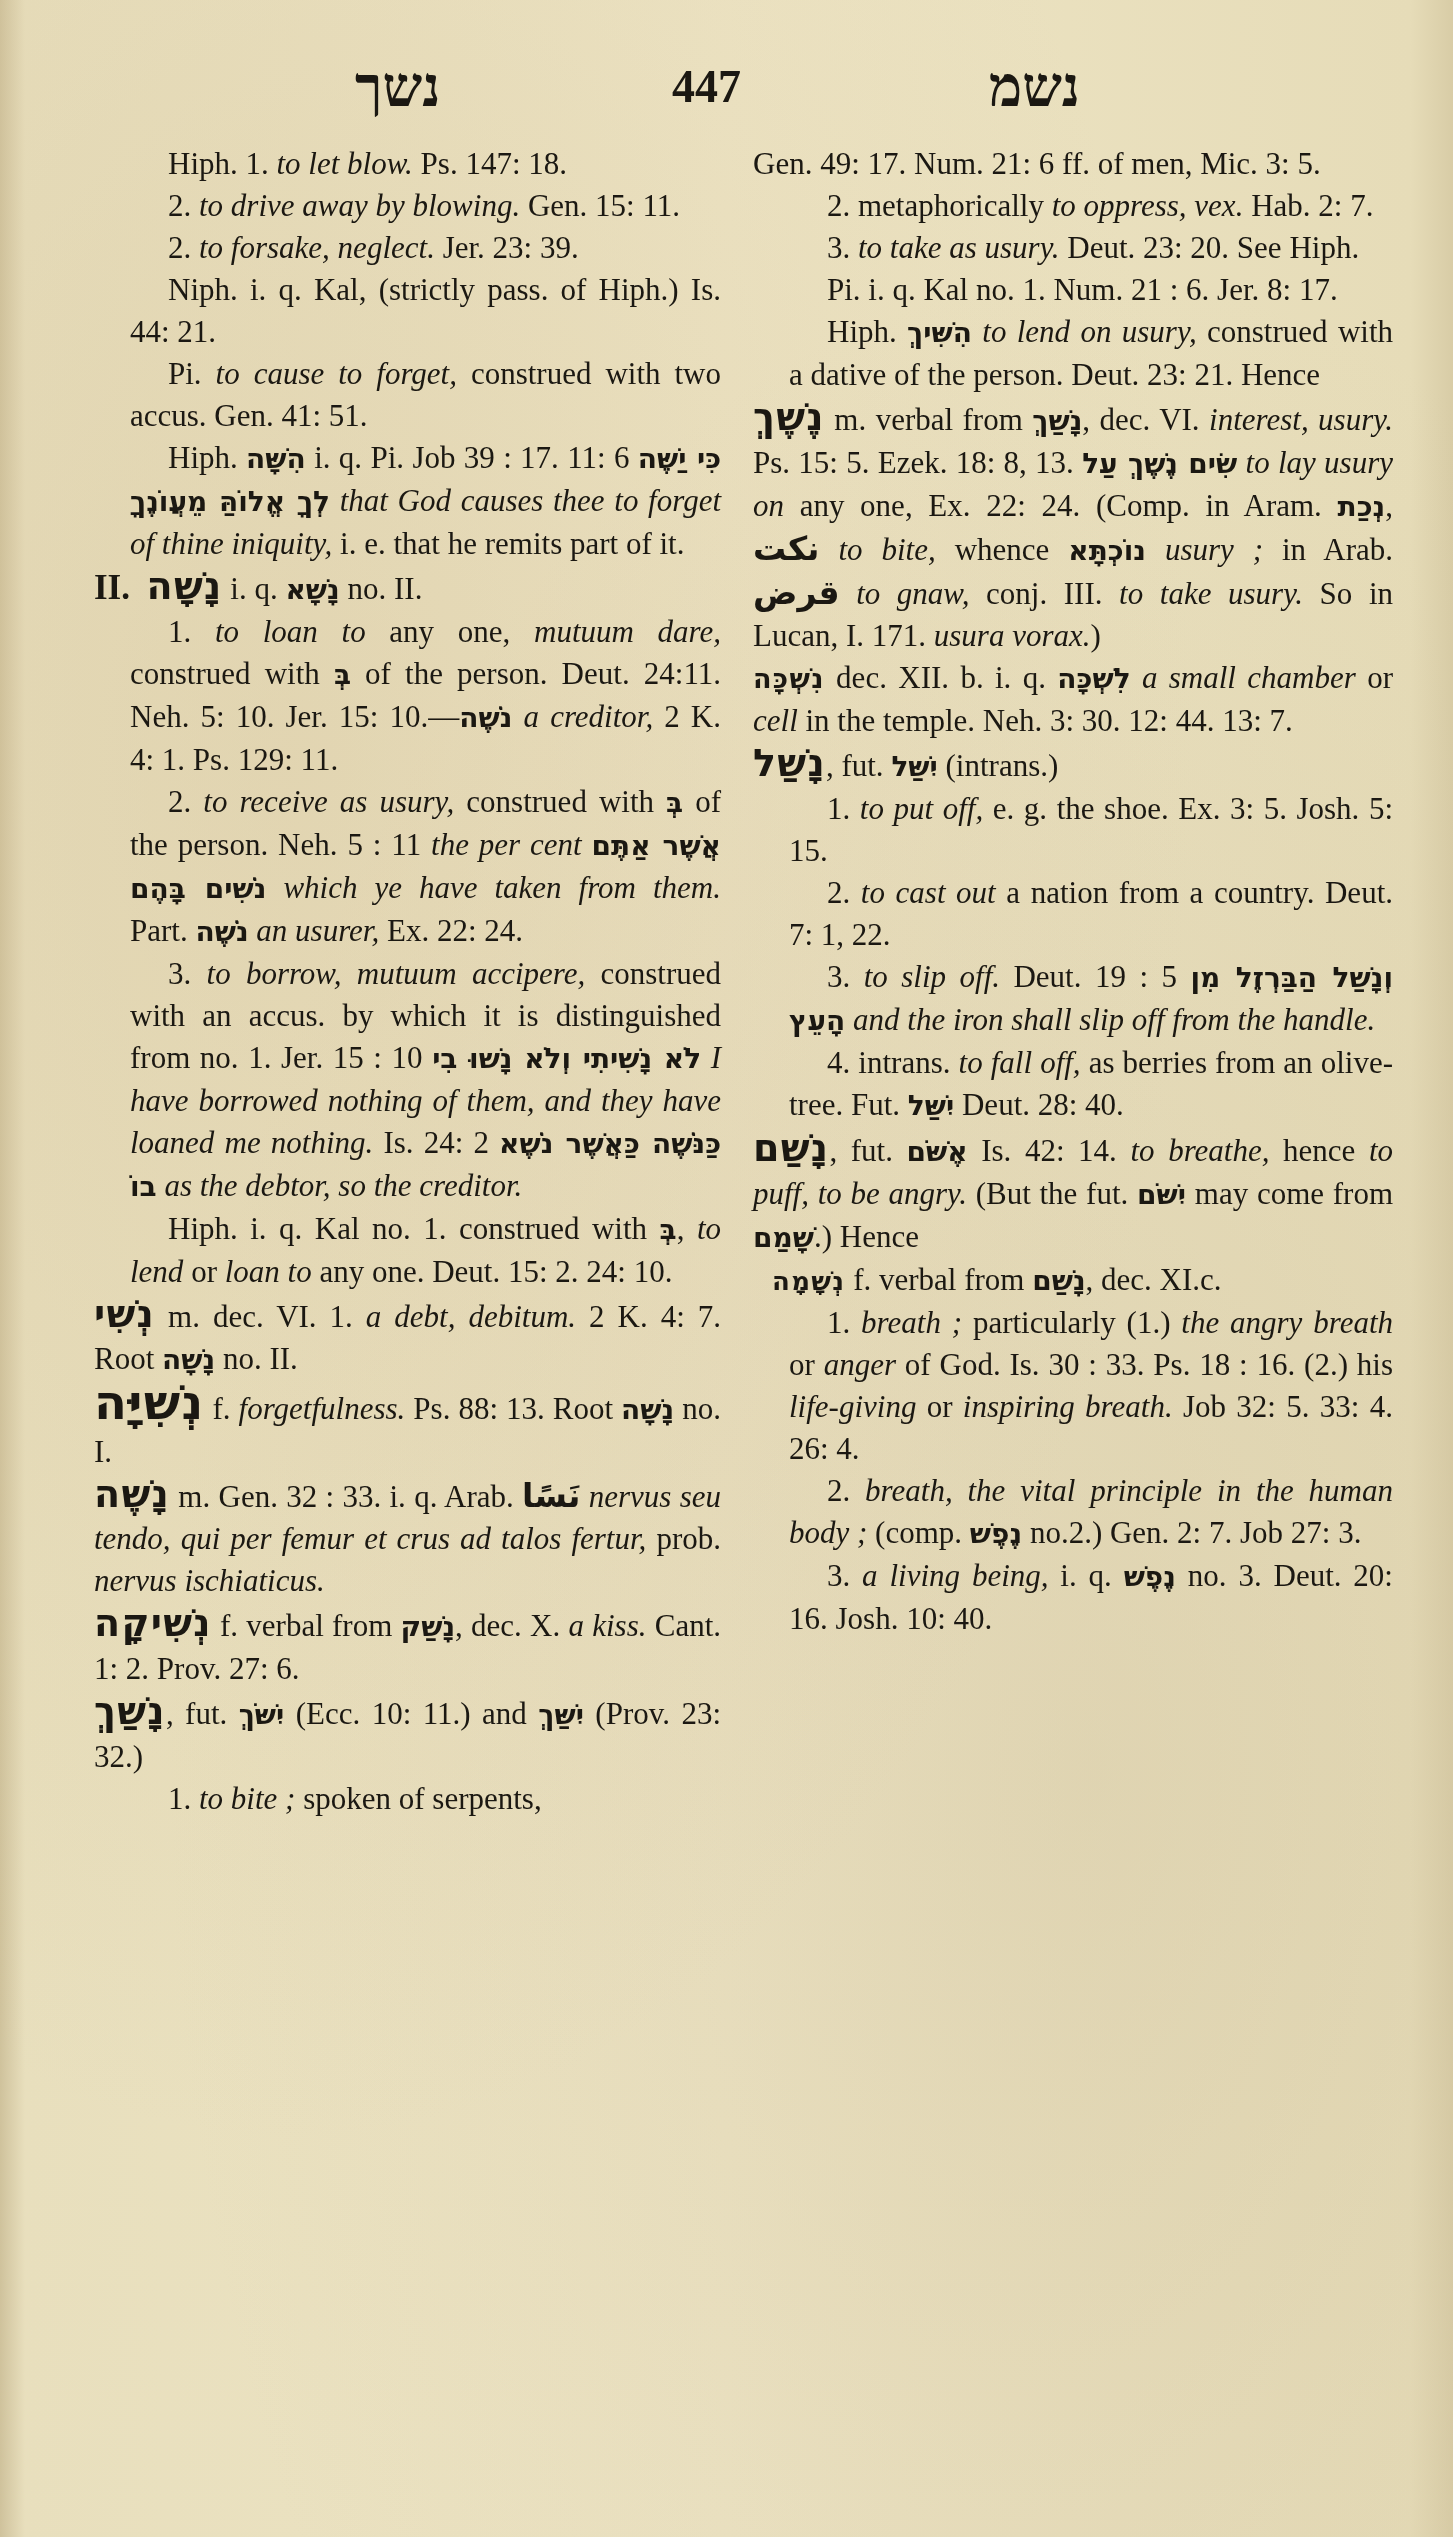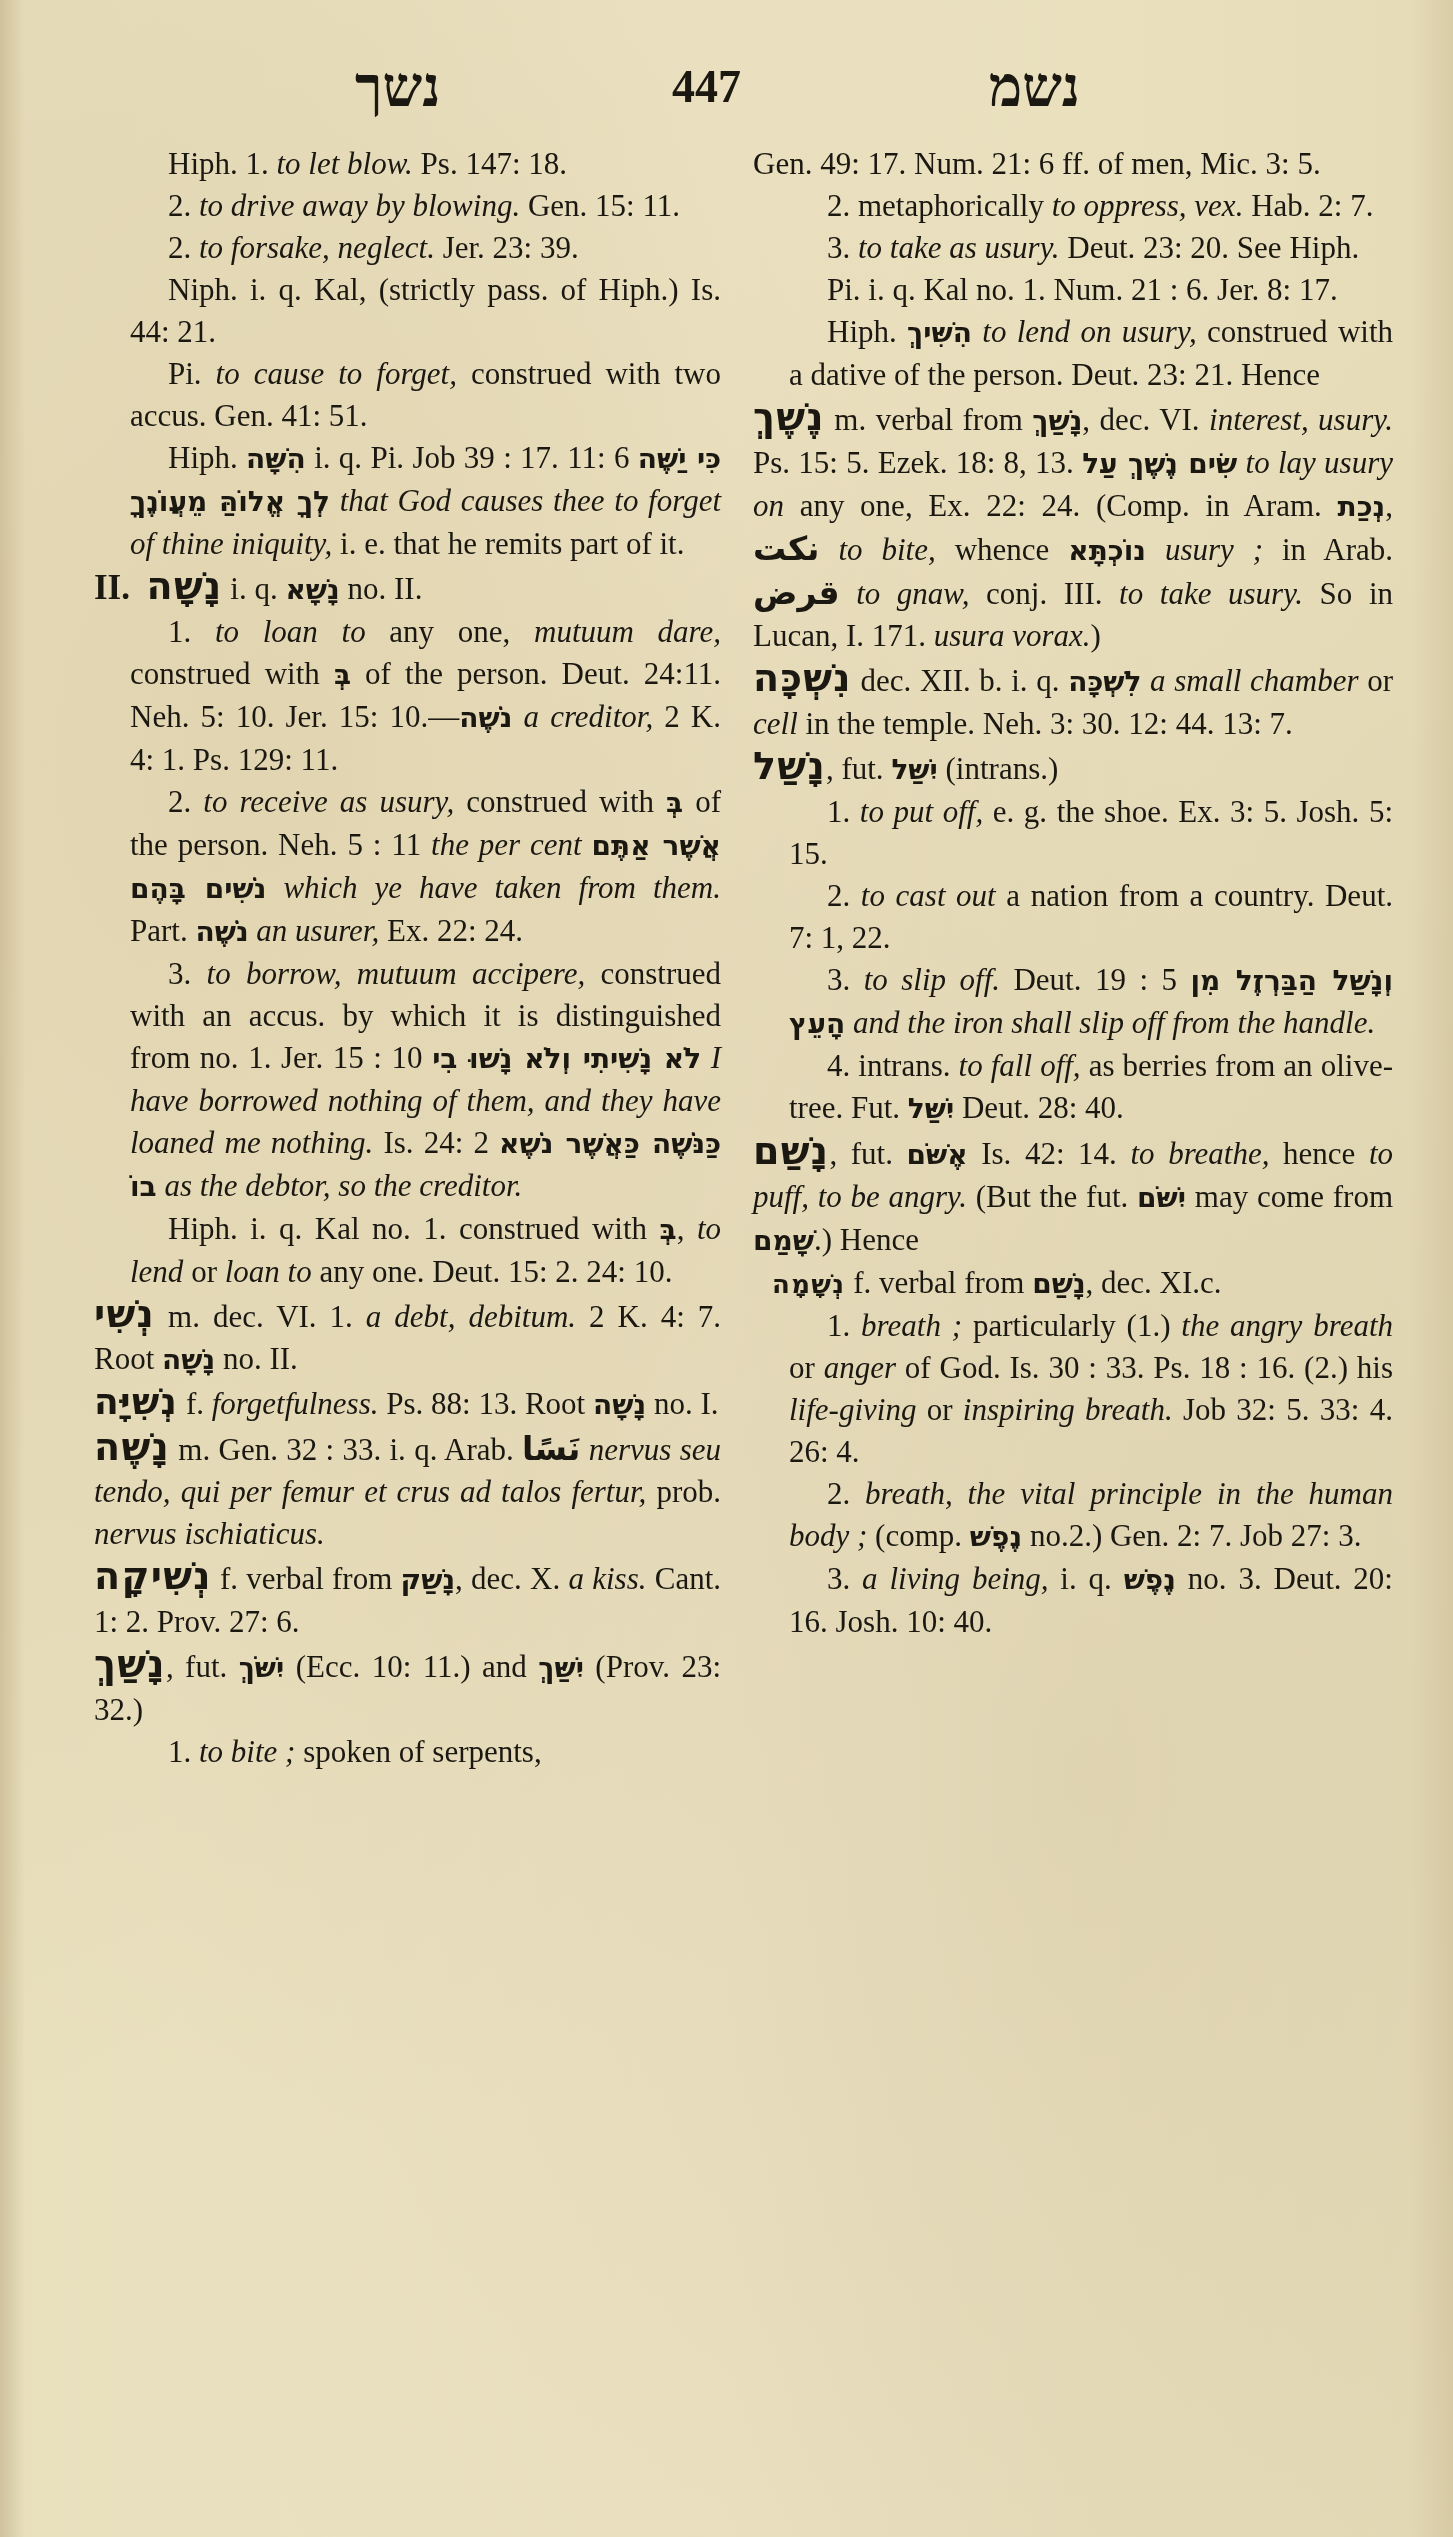--- a/index.html
+++ b/index.html
@@ -104,34 +104,34 @@
       <div class="para indent"><span class="seg">2. </span><span class="seg it">to forsake, neglect.</span><span class="seg"> Jer. 23: 39.</span></div>
       <div class="para indent"><span class="seg">Niph. i. q. Kal, (strictly pass. of Hiph.) Is. 44: 21.</span></div>
       <div class="para indent"><span class="seg">Pi. </span><span class="seg it">to cause to forget,</span><span class="seg"> construed with two accus. Gen. 41: 51.</span></div>
       <div class="para indent"><span class="seg">Hiph. </span><span class="seg heb">הִשָּׁה</span><span class="seg"> i. q. Pi. Job 39 : 17. 11: 6 </span><span class="seg heb">כִּי יַשֶּׁה לְךָ אֱלוֹהַּ מֵעֲוֹנֶךָ</span><span class="seg it"> that God causes thee to forget of thine iniquity,</span><span class="seg"> i. e. that he remits part of it.</span></div>
       <div class="para"><span class="roman">II.</span><span class="entry-head heb" style="font-size: 38px;">נָשָׁה</span><span class="seg"> i. q. </span><span class="seg heb">נָשָׁא</span><span class="seg"> no. II.</span></div>
       <div class="para indent"><span class="seg">1. </span><span class="seg it">to loan to</span><span class="seg"> any one, </span><span class="seg it">mutuum dare,</span><span class="seg"> construed with </span><span class="seg heb">בְּ</span><span class="seg"> of the person. Deut. 24:11. Neh. 5: 10. Jer. 15: 10.—</span><span class="seg heb">נֹשֶׁה</span><span class="seg"> </span><span class="seg it">a creditor,</span><span class="seg"> 2 K. 4: 1. Ps. 129: 11.</span></div>
       <div class="para indent"><span class="seg">2. </span><span class="seg it">to receive as usury,</span><span class="seg"> construed with </span><span class="seg heb">בְּ</span><span class="seg"> of the person. Neh. 5 : 11 </span><span class="seg it">the per cent</span><span class="seg"> </span><span class="seg heb">אֲשֶׁר אַתֶּם נֹשִׁים בָּהֶם</span><span class="seg it"> which ye have taken from them.</span><span class="seg"> Part. </span><span class="seg heb">נֹשֶׁה</span><span class="seg"> </span><span class="seg it">an usurer,</span><span class="seg"> Ex. 22: 24.</span></div>
       <div class="para indent"><span class="seg">3. </span><span class="seg it">to borrow, mutuum accipere,</span><span class="seg"> construed with an accus. by which it is distinguished from no. 1. Jer. 15 : 10 </span><span class="seg heb">לֹא נָשִׁיתִי וְלֹא נָשׁוּ בִי</span><span class="seg it"> I have borrowed nothing of them, and they have loaned me nothing.</span><span class="seg"> Is. 24: 2 </span><span class="seg heb">כַּנֹּשֶׁה כַּאֲשֶׁר נֹשֶׁא בוֹ</span><span class="seg it"> as the debtor, so the creditor.</span></div>
       <div class="para indent"><span class="seg">Hiph. i. q. Kal no. 1. construed with </span><span class="seg heb">בְּ</span><span class="seg">, </span><span class="seg it">to lend</span><span class="seg"> or </span><span class="seg it">loan to</span><span class="seg"> any one. Deut. 15: 2. 24: 10.</span></div>
       <div class="para"><span class="entry-head heb" style="font-size: 38px;">נְשִׁי</span><span class="seg"> m. dec. VI. 1. </span><span class="seg it">a debt, debitum.</span><span class="seg"> 2 K. 4: 7. Root </span><span class="seg heb">נָשָׁה</span><span class="seg"> no. II.</span></div>
-      <div class="para"><span class="entry-head heb" style="font-size: 36px;">נְשִׁיָּה</span><span class="seg"> f. </span><span class="seg it">forgetfulness.</span><span class="seg"> Ps. 88: 13. Root </span><span class="seg heb">נָשָׁה</span><span class="seg"> no. I.</span></div>
+      <div class="para"><span class="entry-head heb" style="font-size: 48px;">נְשִׁיָּה</span><span class="seg"> f. </span><span class="seg it">forgetfulness.</span><span class="seg"> Ps. 88: 13. Root </span><span class="seg heb">נָשָׁה</span><span class="seg"> no. I.</span></div>
       <div class="para"><span class="entry-head heb" style="font-size: 38px;">נָשֶׁה</span><span class="seg"> m. Gen. 32 : 33. i. q. Arab. </span><span class="seg arab">نَسًا</span><span class="seg it"> nervus seu tendo, qui per femur et crus ad talos fertur,</span><span class="seg"> prob. </span><span class="seg it">nervus ischiaticus.</span></div>
       <div class="para"><span class="entry-head heb" style="font-size: 38px;">נְשִׁיקָה</span><span class="seg"> f. verbal from </span><span class="seg heb">נָשַׁק</span><span class="seg">, dec. X. </span><span class="seg it">a kiss.</span><span class="seg"> Cant. 1: 2. Prov. 27: 6.</span></div>
       <div class="para"><span class="entry-head heb" style="font-size: 38px;">נָשַׁךְ</span><span class="seg">, fut. </span><span class="seg heb">יִשֹּׁךְ</span><span class="seg"> (Ecc. 10: 11.) and </span><span class="seg heb">יִשַּׁךְ</span><span class="seg"> (Prov. 23: 32.)</span></div>
       <div class="para indent"><span class="seg">1. </span><span class="seg it">to bite ;</span><span class="seg"> spoken of serpents,</span></div>
     </div>
   <div class="column col-right" id="col-right">
       <div class="para"><span class="seg">Gen. 49: 17. Num. 21: 6 ff. of men, Mic. 3: 5.</span></div>
       <div class="para indent"><span class="seg">2. metaphorically </span><span class="seg it">to oppress, vex.</span><span class="seg"> Hab. 2: 7.</span></div>
       <div class="para indent"><span class="seg">3. </span><span class="seg it">to take as usury.</span><span class="seg"> Deut. 23: 20. See Hiph.</span></div>
       <div class="para indent"><span class="seg">Pi. i. q. Kal no. 1. Num. 21 : 6. Jer. 8: 17.</span></div>
       <div class="para indent"><span class="seg">Hiph. </span><span class="seg heb">הִשִּׁיךְ</span><span class="seg"> </span><span class="seg it">to lend on usury,</span><span class="seg"> construed with a dative of the person. Deut. 23: 21. Hence</span></div>
       <div class="para"><span class="entry-head heb" style="font-size: 38px;">נֶשֶׁךְ</span><span class="seg"> m. verbal from </span><span class="seg heb">נָשַׁךְ</span><span class="seg">, dec. VI. </span><span class="seg it">interest, usury.</span><span class="seg"> Ps. 15: 5. Ezek. 18: 8, 13. </span><span class="seg heb">שִׂים נֶשֶׁךְ עַל</span><span class="seg"> </span><span class="seg it">to lay usury on</span><span class="seg"> any one, Ex. 22: 24. (Comp. in Aram. </span><span class="seg heb">נְכַת</span><span class="seg">, </span><span class="seg arab">نكت</span><span class="seg"> </span><span class="seg it">to bite,</span><span class="seg"> whence </span><span class="seg heb">נוֹכְתָּא</span><span class="seg"> </span><span class="seg it">usury ;</span><span class="seg"> in Arab. </span><span class="seg arab">قرض</span><span class="seg"> </span><span class="seg it">to gnaw,</span><span class="seg"> conj. III. </span><span class="seg it">to take usury.</span><span class="seg"> So in Lucan, I. 171. </span><span class="seg it">usura vorax.</span><span class="seg">)</span></div>
-      <div class="para"><span class="entry-head heb" style="font-size: 38px;">נִשְׁכָּה</span><span class="seg"> dec. XII. b. i. q. </span><span class="seg heb">לִשְׁכָּה</span><span class="seg"> </span><span class="seg it">a small chamber</span><span class="seg"> or </span><span class="seg it">cell</span><span class="seg"> in the temple. Neh. 3: 30. 12: 44. 13: 7.</span></div>
+      <div class="para"><span class="entry-head heb" style="font-size: 27px;">נִשְׁכָּה</span><span class="seg"> dec. XII. b. i. q. </span><span class="seg heb">לִשְׁכָּה</span><span class="seg"> </span><span class="seg it">a small chamber</span><span class="seg"> or </span><span class="seg it">cell</span><span class="seg"> in the temple. Neh. 3: 30. 12: 44. 13: 7.</span></div>
       <div class="para"><span class="entry-head heb" style="font-size: 38px;">נָשַׁל</span><span class="seg">, fut. </span><span class="seg heb">יִשַּׁל</span><span class="seg"> (intrans.)</span></div>
       <div class="para indent"><span class="seg">1. </span><span class="seg it">to put off,</span><span class="seg"> e. g. the shoe. Ex. 3: 5. Josh. 5: 15.</span></div>
       <div class="para indent"><span class="seg">2. </span><span class="seg it">to cast out</span><span class="seg"> a nation from a country. Deut. 7: 1, 22.</span></div>
       <div class="para indent"><span class="seg">3. </span><span class="seg it">to slip off.</span><span class="seg"> Deut. 19 : 5 </span><span class="seg heb">וְנָשַׁל הַבַּרְזֶל מִן הָעֵץ</span><span class="seg it"> and the iron shall slip off from the handle.</span></div>
       <div class="para indent"><span class="seg">4. intrans. </span><span class="seg it">to fall off,</span><span class="seg"> as berries from an olive-tree. Fut. </span><span class="seg heb">יִשַּׁל</span><span class="seg"> Deut. 28: 40.</span></div>
       <div class="para"><span class="entry-head heb" style="font-size: 38px;">נָשַׁם</span><span class="seg">, fut. </span><span class="seg heb">אֶשֹּׁם</span><span class="seg"> Is. 42: 14. </span><span class="seg it">to breathe,</span><span class="seg"> hence </span><span class="seg it">to puff, to be angry.</span><span class="seg"> (But the fut. </span><span class="seg heb">יִשֹּׁם</span><span class="seg"> may come from </span><span class="seg heb">שָׁמַם</span><span class="seg">.) Hence</span></div>
       <div class="para"><span class="entry-head heb" style="font-size: 26px; margin-left: 19px;">נְשָׁמָה</span><span class="seg"> f. verbal from </span><span class="seg heb">נָשַׁם</span><span class="seg">, dec. XI.c.</span></div>
       <div class="para indent"><span class="seg">1. </span><span class="seg it">breath ;</span><span class="seg"> particularly (1.) </span><span class="seg it">the angry breath</span><span class="seg"> or </span><span class="seg it">anger</span><span class="seg"> of God. Is. 30 : 33. Ps. 18 : 16. (2.) his </span><span class="seg it">life-giving</span><span class="seg"> or </span><span class="seg it">inspiring breath.</span><span class="seg"> Job 32: 5. 33: 4. 26: 4.</span></div>
       <div class="para indent"><span class="seg">2. </span><span class="seg it">breath, the vital principle in the human body ;</span><span class="seg"> (comp. </span><span class="seg heb">נֶפֶשׁ</span><span class="seg"> no.2.) Gen. 2: 7. Job 27: 3.</span></div>
       <div class="para indent"><span class="seg">3. </span><span class="seg it">a living being,</span><span class="seg"> i. q. </span><span class="seg heb">נֶפֶשׁ</span><span class="seg"> no. 3. Deut. 20: 16. Josh. 10: 40.</span></div>

